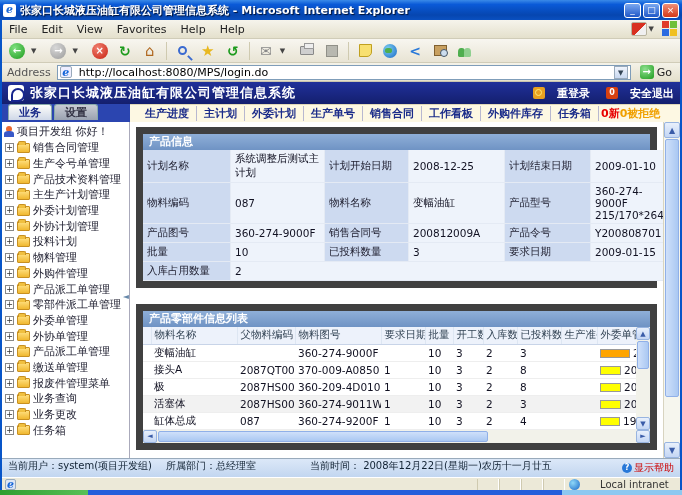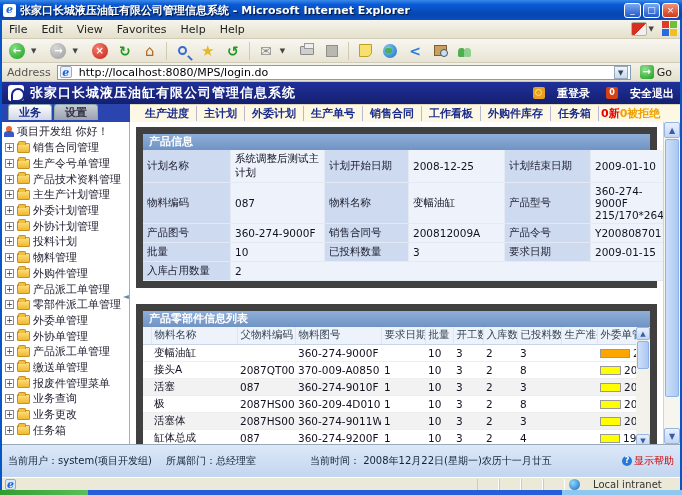--- a/index.html
+++ b/index.html
@@ -118,27 +118,27 @@
   .pbar.yellow{background:#ffff00;width:21px}
   .pbar.yellow19{background:#ffff00;width:20px}
   .inner-vscroll{position:absolute;right:0;top:0;bottom:13px;width:14px;background:#f2f2ea;display:flex;flex-direction:column}
   .inner-vscroll .sarrow{height:13px;line-height:12px;font-size:7px}
   .inner-vscroll .ithumb{height:28px;margin:1px;background:linear-gradient(90deg,#cfe0fa,#aac8f2);border:1px solid #90b0e8;border-radius:2px}
   .hscroll{height:13px;background:#f2f2ea;display:flex;align-items:stretch}
   .hscroll .sarrow{width:14px;height:auto;line-height:11px;font-size:7px}
   .hthumb{flex:0 0 330px;margin:1px;background:linear-gradient(180deg,#cfe0fa,#aac8f2);border:1px solid #90b0e8;border-radius:2px}
   .htrack{flex:1}
   
-  .appstatus{height:33px;background:linear-gradient(180deg,#dce8f8,#c2d6f0);border-top:1px solid #9ab;display:flex;align-items:center;font-size:10px;color:#123;padding:0 6px;gap:14px;white-space:nowrap;overflow:hidden}
+  .appstatus{height:19px;background:linear-gradient(180deg,#dce8f8,#c2d6f0);border-top:1px solid #9ab;display:flex;font-size:10px;color:#123;padding:0 6px;gap:14px;white-space:nowrap;overflow:hidden}
   .helplink{margin-left:auto;display:flex;align-items:center;gap:2px;color:#cc0000;cursor:pointer}
   .qicon{width:10px;height:10px;border-radius:50%;background:#2878d8;color:#fff;font-size:8px;font-weight:bold;text-align:center;line-height:10px}
   .iestatus{height:13px;background:#ece9d8;border-top:1px solid #fff;display:flex;align-items:center;font-size:10px;color:#333;padding:0 3px}
   .iestatus .cells{margin-left:auto;display:flex}
   .iecell{width:22px;height:11px;border-left:1px solid #cfcab0;border-right:1px solid #fff}
-  .zone{display:flex;align-items:center;gap:13px;width:112px;padding-left:4px}
+  .zone{display:flex;align-items:center;gap:20px;width:112px;padding-left:4px}
   .sglobe{width:11px;height:11px;border-radius:50%;background:radial-gradient(circle at 35% 35%,#8fd8f8,#1868c8)}
   .taskbar{height:5px;display:flex}
   .taskbar .start{width:88px;background:linear-gradient(90deg,#2f9e2f,#58c058)}
   .taskbar .bar{flex:1;background:#245edb}
   .taskbar .tray{width:120px;background:#8ec8f0}
 </style>
 </head>
 <body>
 
 <div class="screen">
@@ -463,33 +463,20 @@
                     <td>2087QT002</td>
                     <td>370-009-A0850</td>
                     <td>1</td>
                     <td>10</td>
                     <td>3</td>
                     <td>2</td>
                     <td>8</td>
                     <td></td>
                     <td><span class="pbar yellow"></span><span>20 %</span></td>
             </tr>
-            <tr class="even">
-              <td></td>
-                    <td>活塞</td>
-                    <td>087</td>
-                    <td>360-274-9010F</td>
-                    <td>1</td>
-                    <td>10</td>
-                    <td>3</td>
-                    <td>2</td>
-                    <td>3</td>
-                    <td></td>
-                    <td><span class="pbar yellow"></span><span>20 %</span></td>
-            </tr>
             <tr>
               <td></td>
                     <td>极</td>
                     <td>2087HS002</td>
                     <td>360-209-4D010</td>
                     <td>1</td>
                     <td>10</td>
                     <td>3</td>
                     <td>2</td>
                     <td>8</td>

